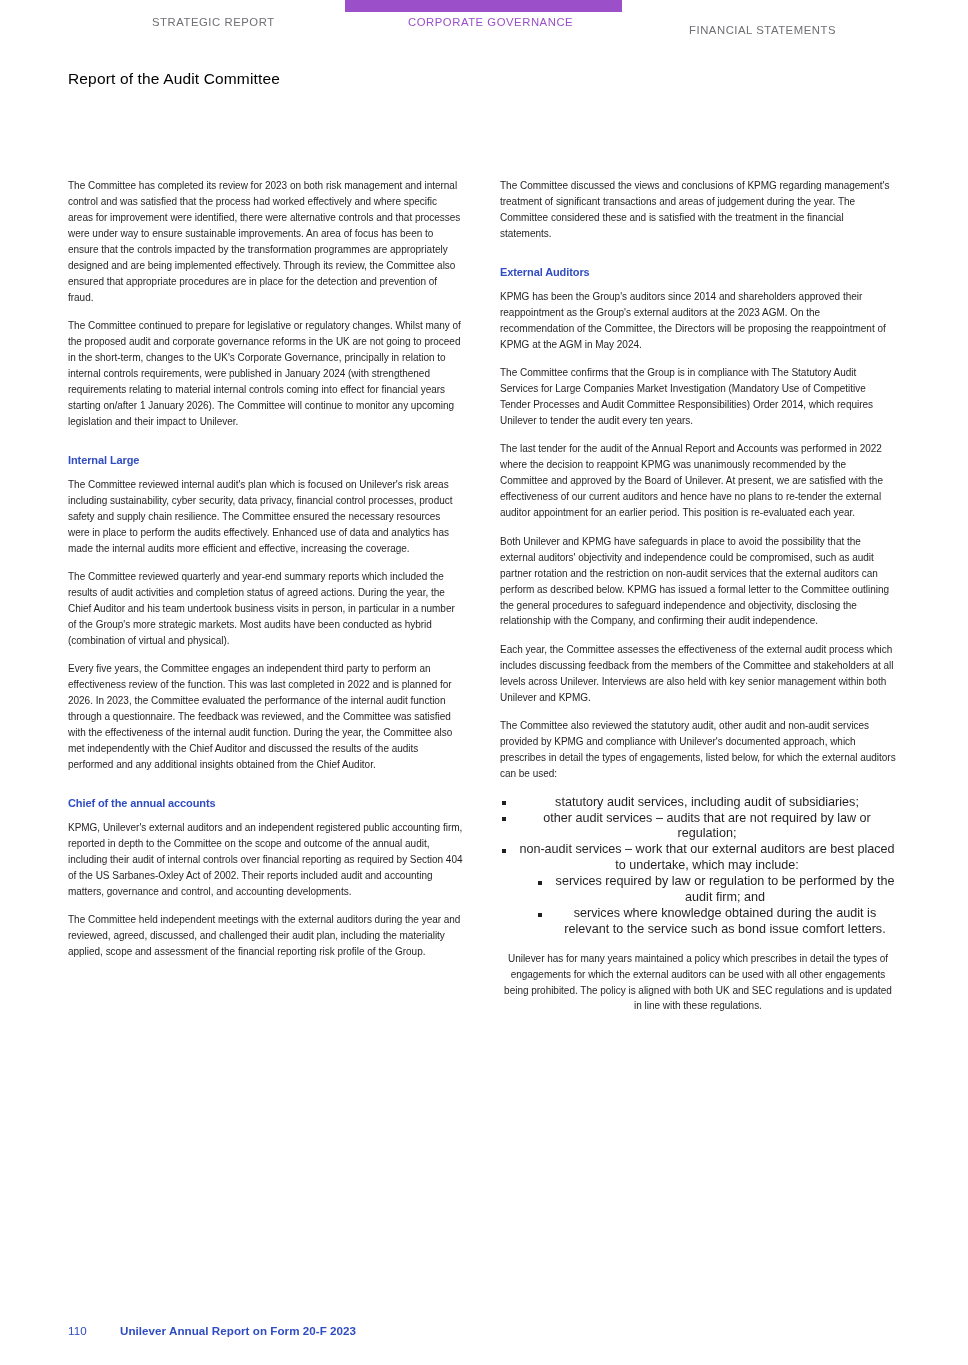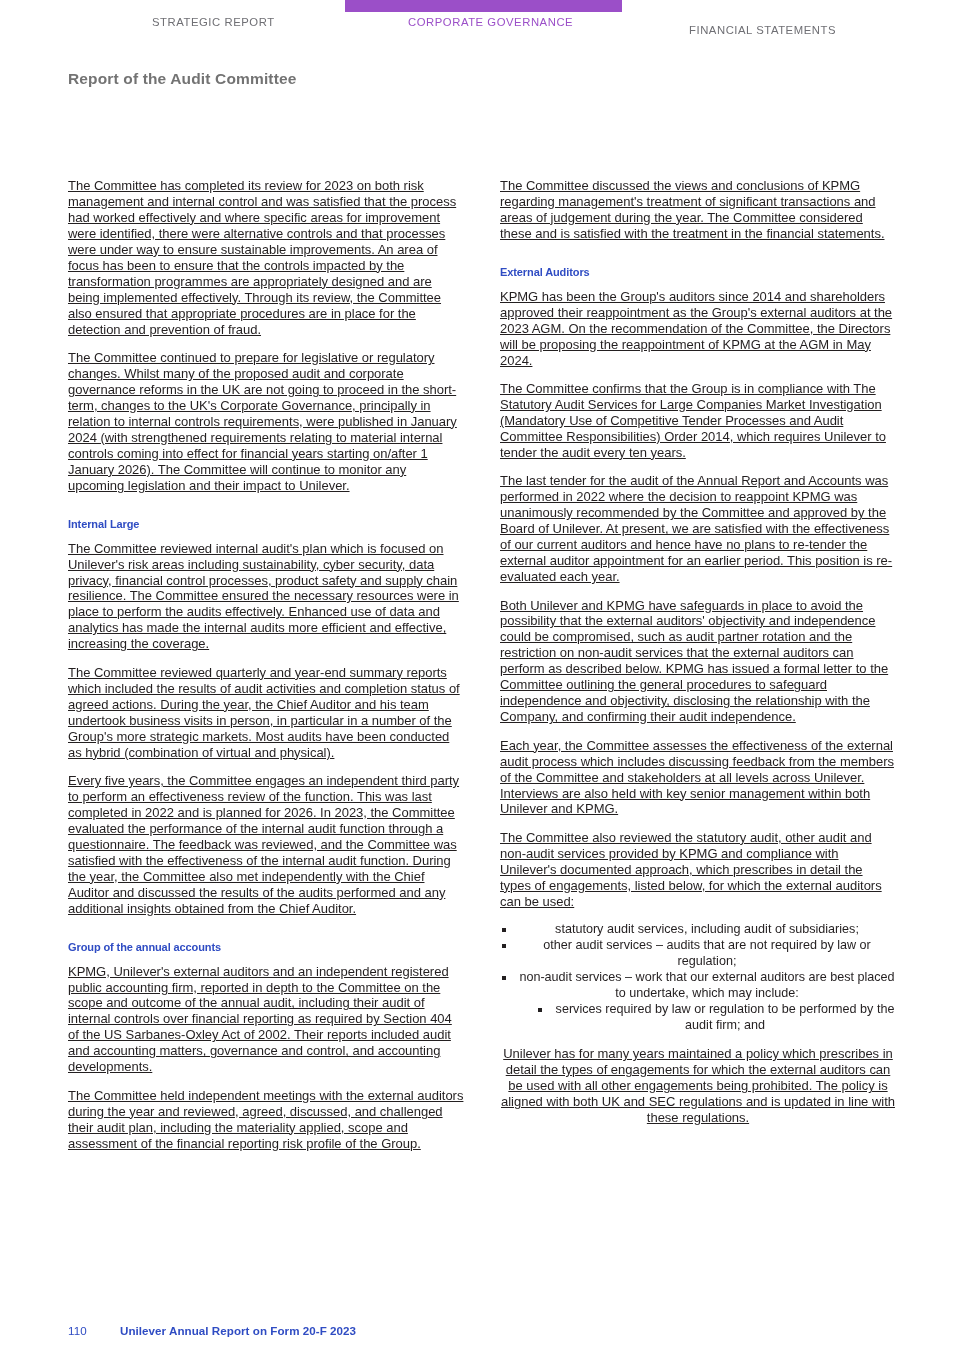--- a/index.html
+++ b/index.html
@@ -42,45 +42,44 @@
   .tab-label.t1 { left: 152px; }
   .tab-label.t2 { left: 408px; color: #9b4fc8; }
   .tab-label.t3 { left: 689px; margin-top: 8px; }
 
   
   .page-title {
     position: absolute;
     left: 68px;
     top: 70px;
     font-size: 15.5px;
-    color: #737373;
+    color: #000000;
     letter-spacing: 0.15px;
-    font-weight: 700;
+    font-weight: 400;
   }
 
   
   .columns {
     position: absolute;
     left: 68px;
     top: 178px;
     width: 828px;
     display: flex;
     gap: 36px;
   }
   .col {
     width: 396px;
   }
 
   p.body {
     margin: 0 0 12.5px 0;
-    font-size: 13px;
+    font-size: 10px;
     line-height: 15.95px;
     color: #231f20;
     letter-spacing: -0.02px;
-    text-decoration: underline;
   }
 
   h2.section {
     margin: 21px 0 7px 0;
     font-size: 11px;
     line-height: 19px;
     font-weight: bold;
     color: #2f4cc3;
     letter-spacing: -0.1px;
   }
@@ -154,21 +153,21 @@
 
   <div class="col">
     <p class="body">The Committee has completed its review for 2023 on both risk management and internal control and was satisfied that the process had worked effectively and where specific areas for improvement were identified, there were alternative controls and that processes were under way to ensure sustainable improvements. An area of focus has been to ensure that the controls impacted by the transformation programmes are appropriately designed and are being implemented effectively. Through its review, the Committee also ensured that appropriate procedures are in place for the detection and prevention of fraud.</p>
     <p class="body">The Committee continued to prepare for legislative or regulatory changes. Whilst many of the proposed audit and corporate governance reforms in the UK are not going to proceed in the short-term, changes to the UK's Corporate Governance, principally in relation to internal controls requirements, were published in January 2024 (with strengthened requirements relating to material internal controls coming into effect for financial years starting on/after 1 January 2026). The Committee will continue to monitor any upcoming legislation and their impact to Unilever.</p>
 
     <h2 class="section">Internal Large</h2>
     <p class="body">The Committee reviewed internal audit's plan which is focused on Unilever's risk areas including sustainability, cyber security, data privacy, financial control processes, product safety and supply chain resilience. The Committee ensured the necessary resources were in place to perform the audits effectively. Enhanced use of data and analytics has made the internal audits more efficient and effective, increasing the coverage.</p>
     <p class="body">The Committee reviewed quarterly and year-end summary reports which included the results of audit activities and completion status of agreed actions. During the year, the Chief Auditor and his team undertook business visits in person, in particular in a number of the Group's more strategic markets. Most audits have been conducted as hybrid (combination of virtual and physical).</p>
     <p class="body">Every five years, the Committee engages an independent third party to perform an effectiveness review of the function. This was last completed in 2022 and is planned for 2026. In 2023, the Committee evaluated the performance of the internal audit function through a questionnaire. The feedback was reviewed, and the Committee was satisfied with the effectiveness of the internal audit function. During the year, the Committee also met independently with the Chief Auditor and discussed the results of the audits performed and any additional insights obtained from the Chief Auditor.</p>
 
-    <h2 class="section">Group of the annual accounts</h2>
+    <h2 class="section">Chief of the annual accounts</h2>
     <p class="body">KPMG, Unilever's external auditors and an independent registered public accounting firm, reported in depth to the Committee on the scope and outcome of the annual audit, including their audit of internal controls over financial reporting as required by Section 404 of the US Sarbanes-Oxley Act of 2002. Their reports included audit and accounting matters, governance and control, and accounting developments.</p>
     <p class="body">The Committee held independent meetings with the external auditors during the year and reviewed, agreed, discussed, and challenged their audit plan, including the materiality applied, scope and assessment of the financial reporting risk profile of the Group.</p>
   </div>
 
   <div class="col">
     <p class="body">The Committee discussed the views and conclusions of KPMG regarding management's treatment of significant transactions and areas of judgement during the year. The Committee considered these and is satisfied with the treatment in the financial statements.</p>
 
     <h2 class="section">External Auditors</h2>
     <p class="body">KPMG has been the Group's auditors since 2014 and shareholders approved their reappointment as the Group's external auditors at the 2023 AGM. On the recommendation of the Committee, the Directors will be proposing the reappointment of KPMG at the AGM in May 2024.</p>
     <p class="body">The Committee confirms that the Group is in compliance with The Statutory Audit Services for Large Companies Market Investigation (Mandatory Use of Competitive Tender Processes and Audit Committee Responsibilities) Order 2014, which requires Unilever to tender the audit every ten years.</p>
@@ -187,20 +186,24 @@
         <span>other audit services – audits that are not required by law or regulation;</span>
       </li>
       <li>
         <span class="marker"></span>
         <span>non-audit services – work that our external auditors are best placed to undertake, which may include:</span>
         <ul class="bullets sub">
           <li>
             <span class="marker"></span>
             <span>services required by law or regulation to be performed by the audit firm; and</span>
           </li>
+          <li>
+            <span class="marker"></span>
+            <span>services where knowledge obtained during the audit is relevant to the service such as bond issue comfort letters.</span>
+          </li>
         </ul>
       </li>
     </ul>
 
     <p class="body" style="margin-top:12.5px;text-align:center;">Unilever has for many years maintained a policy which prescribes in detail the types of engagements for which the external auditors can be used with all other engagements being prohibited. The policy is aligned with both UK and SEC regulations and is updated in line with these regulations.</p>
   </div>
 </div>
 
 <div class="footer">
   <span class="pagenum">110</span><span class="brand">Unilever</span><span class="rest"> Annual Report on Form 20-F 2023</span>

